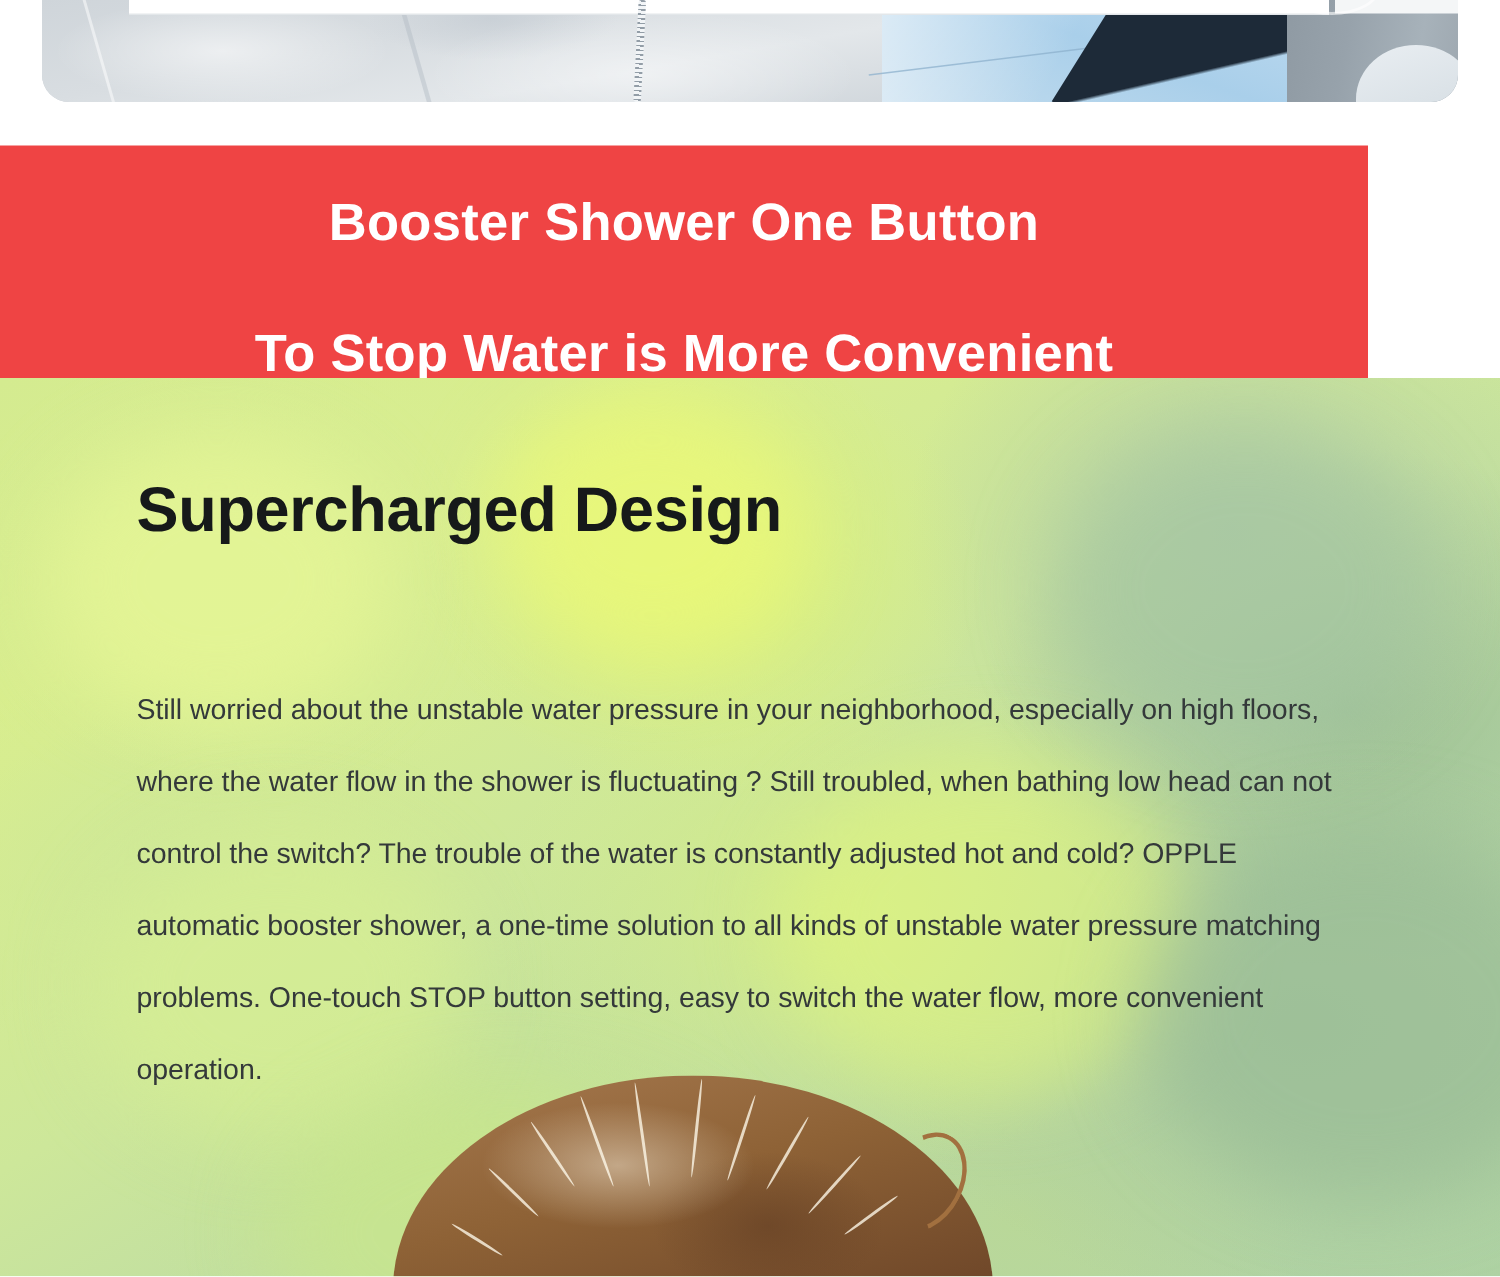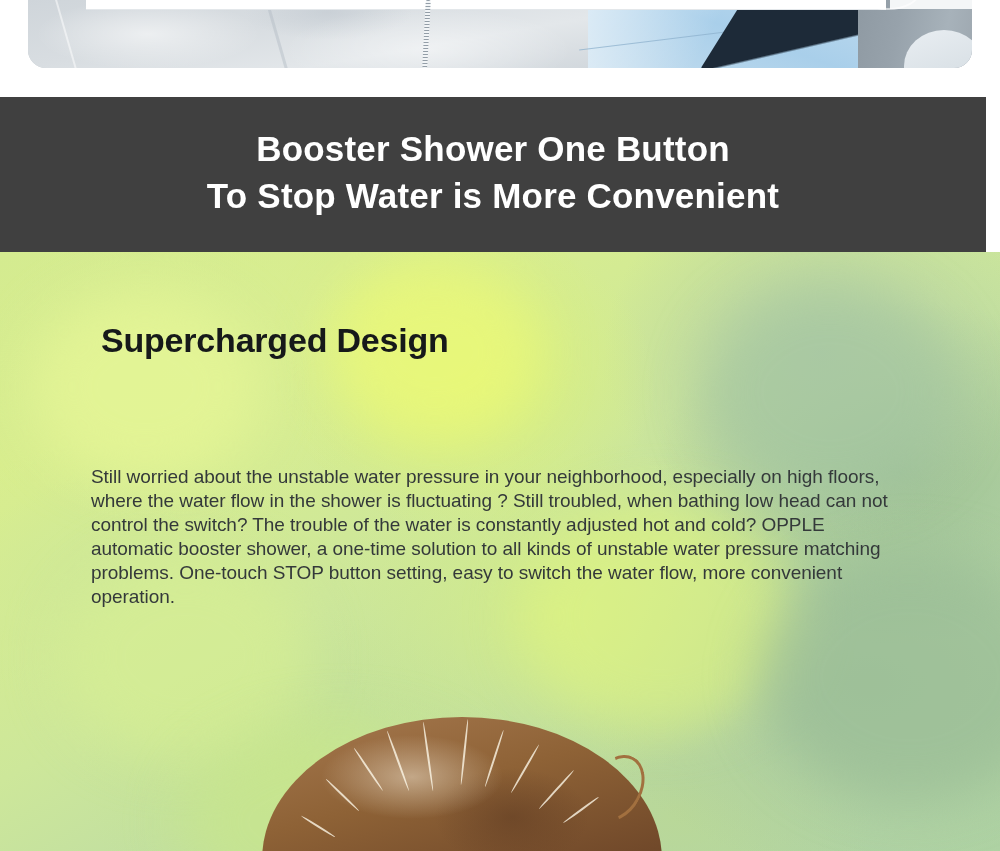--- a/index.html
+++ b/index.html
@@ -137,35 +137,35 @@
     height: 32px;
     border: 2px solid rgba(255,255,255,.6);
     border-radius: 50%;
   }
 
   
   .green-banner {
     position: absolute;
     left: 0;
     top: 97px;
-    width: 986px;
+    width: 912px;
     height: 155px;
-    background: #404040;
+    background: #ef4444;
     text-align: center;
   }
   .banner-line {
     color: #ffffff;
     font-size: 35px;
     font-weight: bold;
     letter-spacing: 0.2px;
     line-height: 46px;
     white-space: nowrap;
   }
   .banner-line-1 { padding-top: 29px; }
-  .banner-line-2 { padding-top: 1px; }
+  .banner-line-2 { padding-top: 1px; margin-top: 40px; }
 
   
   .bokeh {
     position: absolute;
     left: 0;
     top: 252px;
     width: 1000px;
     height: 599px;
     overflow: hidden;
     background:
@@ -192,37 +192,36 @@
   .b5 { left: 760px; top: 300px; width: 300px; height: 250px; background: rgba(150,185,148,.6); }
   .b6 { left: 60px;  top: 300px; width: 250px; height: 210px; background: rgba(214,238,148,.7); }
   .b7 { left: 180px; top: 470px; width: 320px; height: 200px; background: rgba(200,230,140,.6); }
 
   
   .headline {
     position: absolute;
     left: 91px;
     top: 64px;
     color: #16191a;
-    font-size: 34px;
+    font-size: 42px;
     font-weight: bold;
     line-height: 48px;
     letter-spacing: -0.2px;
     white-space: nowrap;
-    margin-left: 10px;
   }
 
   
   .body-copy {
     position: absolute;
     left: 91px;
-    top: 194px;
+    top: 179px;
     width: 800px;
     color: #34393a;
     font-size: 19px;
-    line-height: 24px;
+    line-height: 48px;
     letter-spacing: -0.05px;
   }
 
   
   .child-hair {
     position: absolute;
     left: 262px;
     bottom: -96px;
     width: 400px;
     height: 230px;

